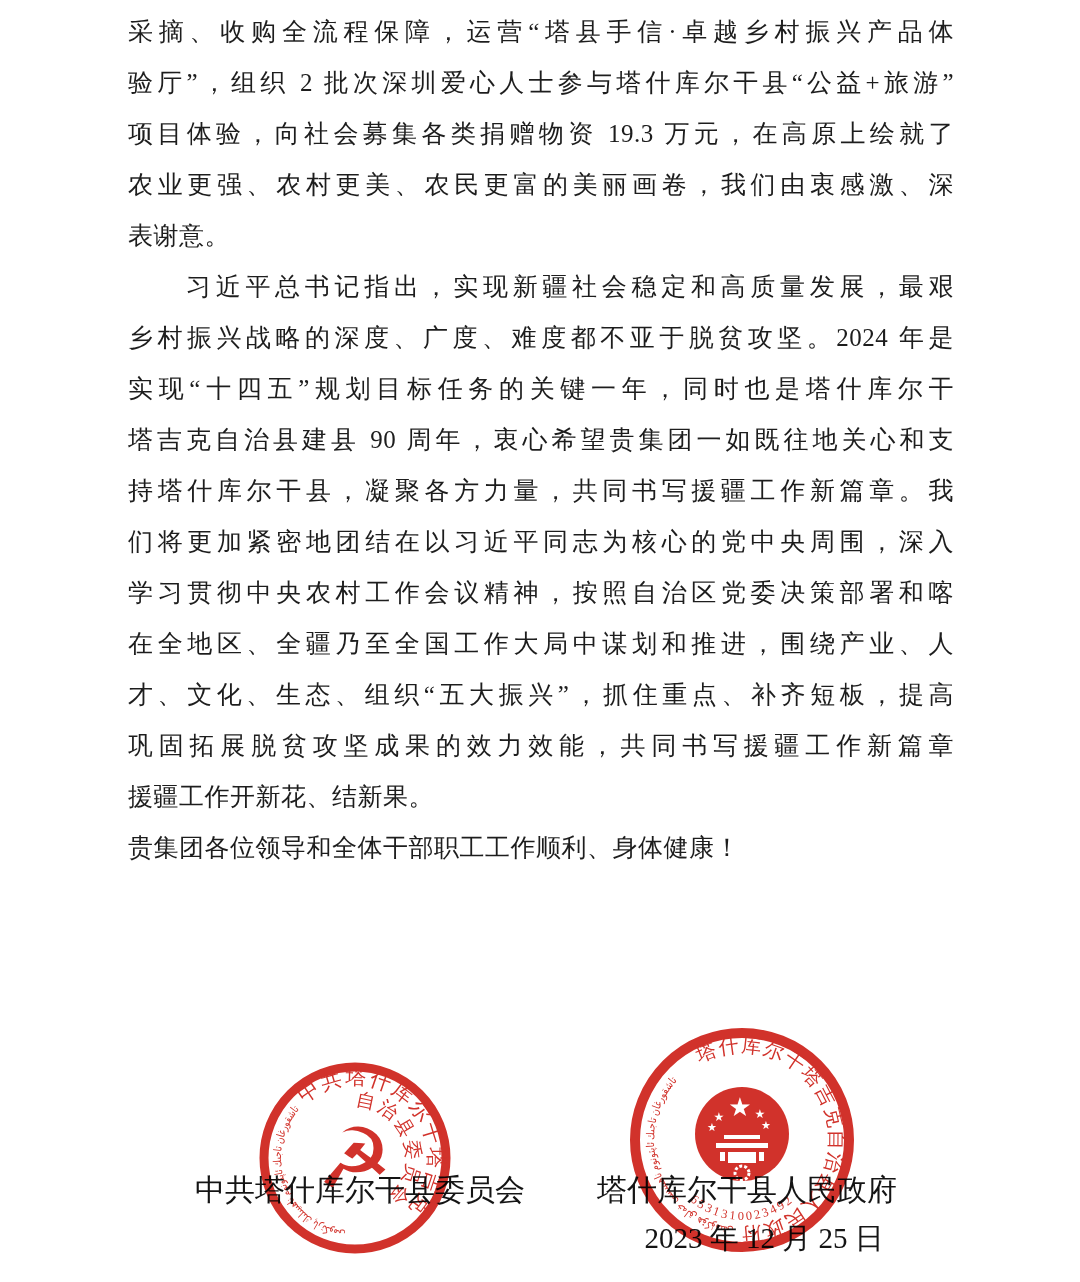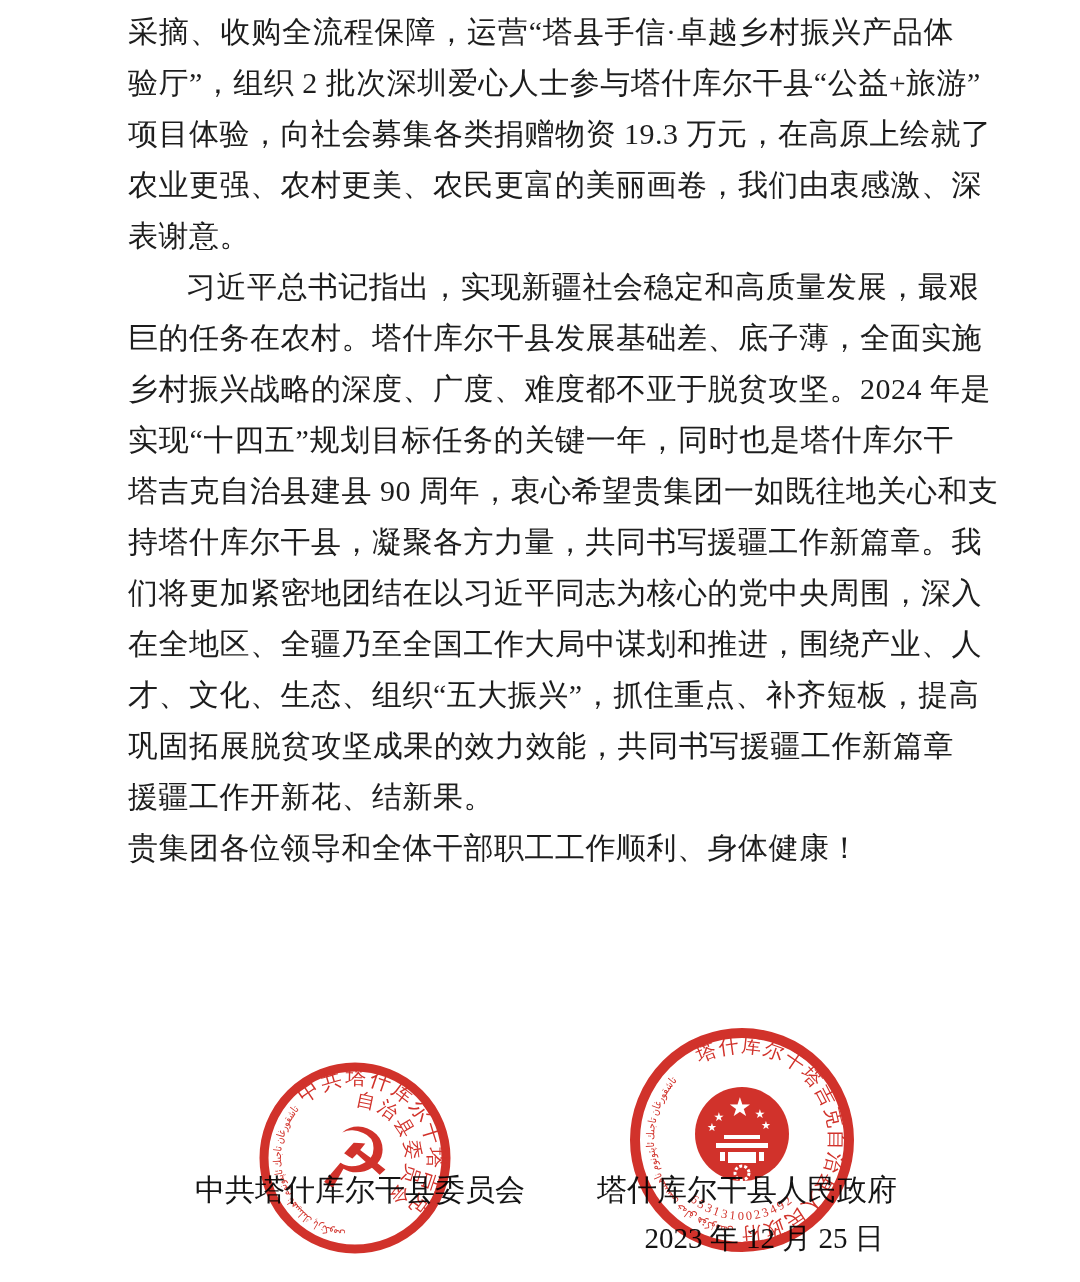--- a/index.html
+++ b/index.html
@@ -7,21 +7,21 @@
     position:relative;
     width:1080px;height:1282px;
     background:#ffffff;
     overflow:hidden;
     font-family:"Liberation Serif","DejaVu Serif",serif;
   }
   .body-text{
     position:absolute;
     left:128px;top:6px;width:826px;
     color:#1d1d1d;
-    font-size:30px;
+    font-size:25px;
     line-height:51px;
     letter-spacing:0.5px;
   }
   .line{
     height:51px;
     text-align:justify;
     text-align-last:justify;
     text-justify:inter-character;
     white-space:nowrap;
   }
@@ -56,26 +56,26 @@
 
 <div class="page">
 
   <div class="body-text">
       <div class="line">采摘、收购全流程保障，运营“塔县手信·卓越乡村振兴产品体</div>
       <div class="line">验厅”，组织 2 批次深圳爱心人士参与塔什库尔干县“公益+旅游”</div>
       <div class="line">项目体验，向社会募集各类捐赠物资 19.3 万元，在高原上绘就了</div>
       <div class="line">农业更强、农村更美、农民更富的美丽画卷，我们由衷感激、深</div>
       <div class="line end">表谢意。</div>
       <div class="line indent">习近平总书记指出，实现新疆社会稳定和高质量发展，最艰</div>
-      <div class="line">巨的任务在农村。塔什库尔干县发展基础差、底子薄，全面实施</div>
       <div class="line">乡村振兴战略的深度、广度、难度都不亚于脱贫攻坚。2024 年是</div>
       <div class="line">实现“十四五”规划目标任务的关键一年，同时也是塔什库尔干</div>
       <div class="line">塔吉克自治县建县 90 周年，衷心希望贵集团一如既往地关心和支</div>
       <div class="line">持塔什库尔干县，凝聚各方力量，共同书写援疆工作新篇章。我</div>
       <div class="line">们将更加紧密地团结在以习近平同志为核心的党中央周围，深入</div>
+      <div class="line">学习贯彻中央农村工作会议精神，按照自治区党委决策部署和喀</div>
       <div class="line">在全地区、全疆乃至全国工作大局中谋划和推进，围绕产业、人</div>
       <div class="line">才、文化、生态、组织“五大振兴”，抓住重点、补齐短板，提高</div>
       <div class="line">巩固拓展脱贫攻坚成果的效力效能，共同书写援疆工作新篇章</div>
       <div class="line end">援疆工作开新花、结新果。</div>
       <div class="line end">贵集团各位领导和全体干部职工工作顺利、身体健康！</div>
     </div>
 
   <div class="sig sig-left">中共塔什库尔干县委员会</div>
   <div class="sig sig-right">塔什库尔干县人民政府</div>
   <div class="sig sig-date">2023 年 12 月 25 日</div>

